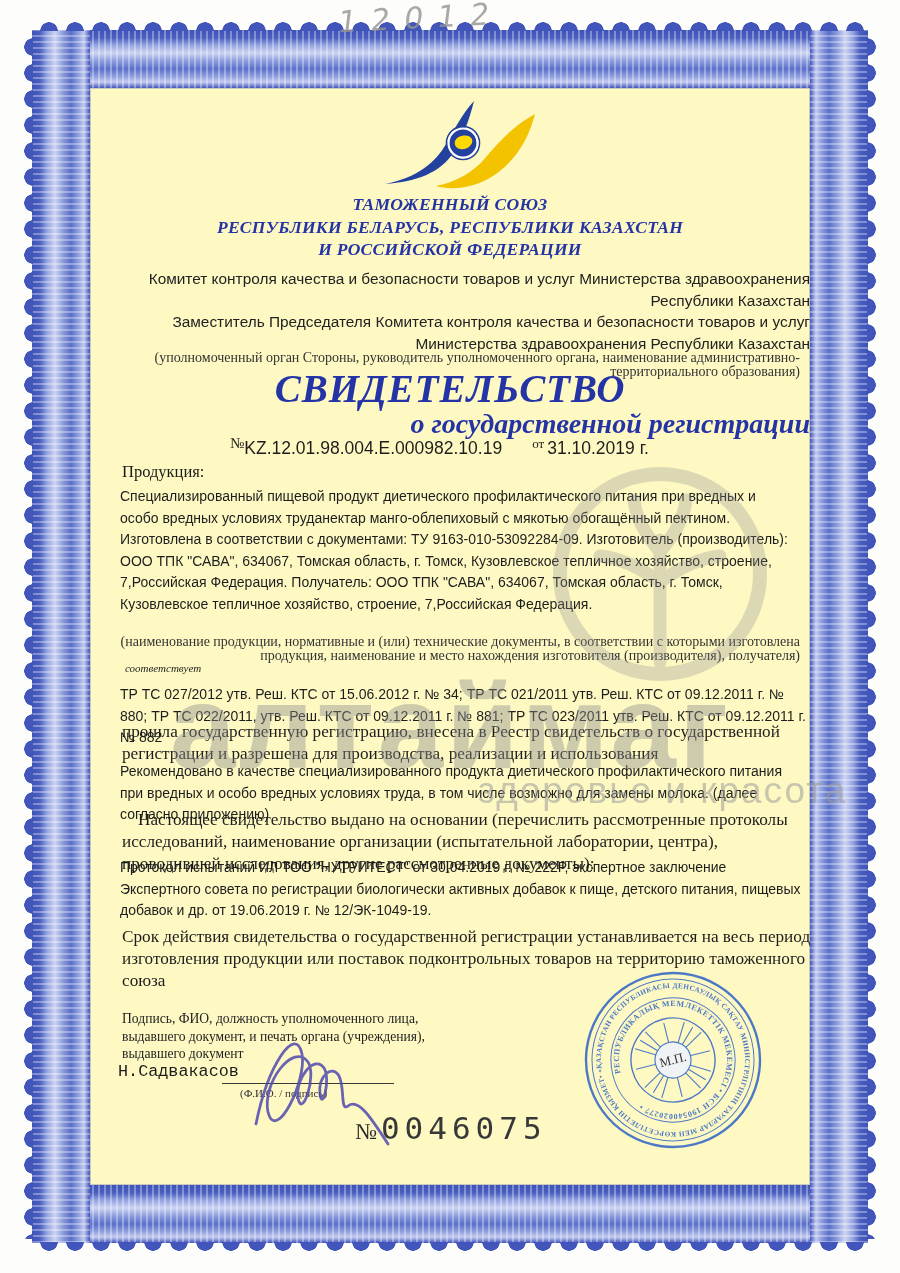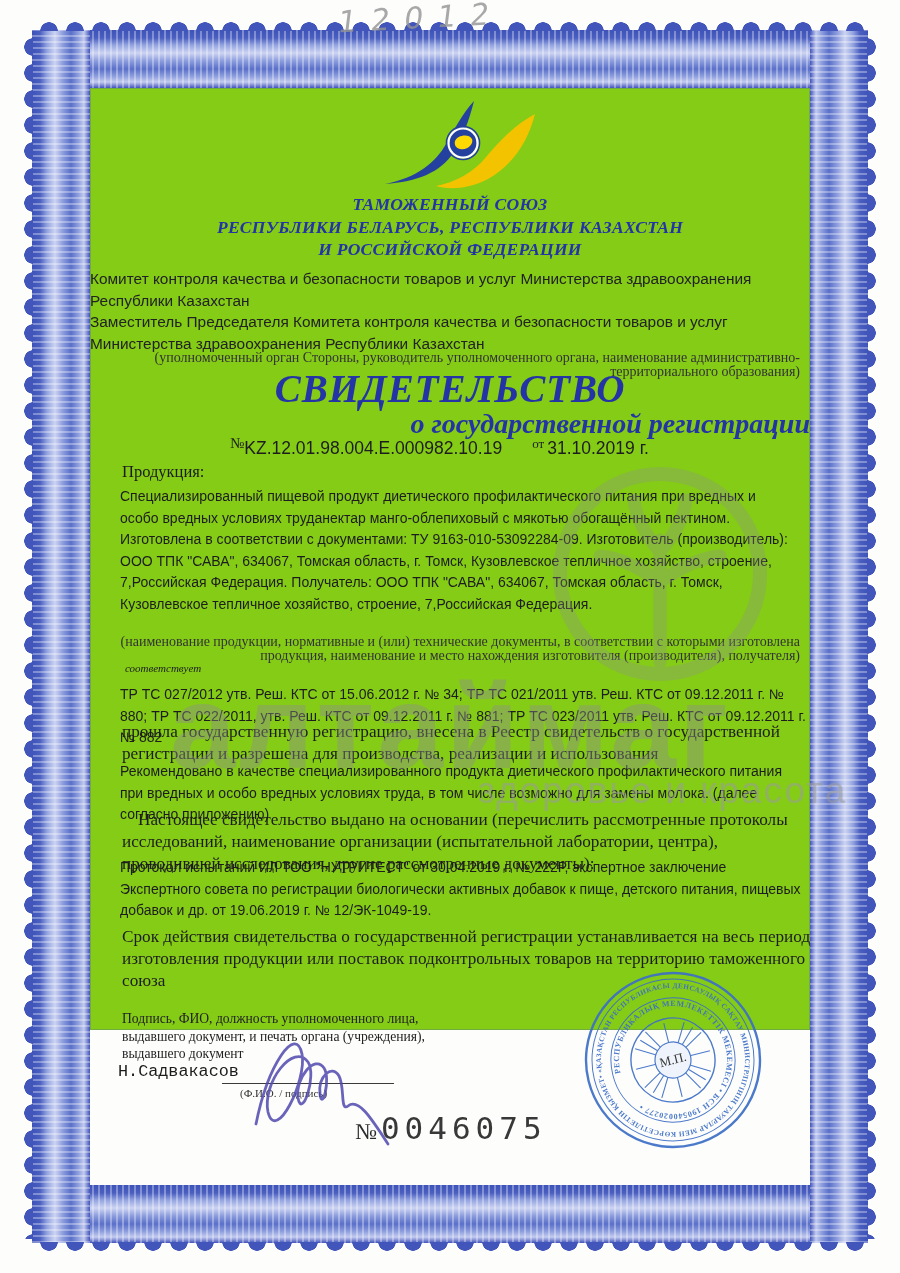--- a/index.html
+++ b/index.html
@@ -21,26 +21,26 @@
       repeating-linear-gradient(0deg, rgba(255,255,255,.33) 0 2px, rgba(255,255,255,0) 2px 6px),
       linear-gradient(270deg,#3e53b8 0,#4a5fc0 8px,#93a3e0 15px,#cdd4f2 23px,#8b9cdd 31px,#5a6fc9 39px,#8b9cdd 46px,#c3cbef 52px,#4153ba 58px);}
   .scallop-h{position:absolute;z-index:1;height:10px;background-repeat:repeat-x;background-size:26px 10px;}
   .scallop-v{position:absolute;z-index:1;width:10px;background-repeat:repeat-y;background-size:10px 26px;}
   .sc-top{background-image:radial-gradient(circle 9px at 13px 10px,#4255bb 0 8.5px,rgba(66,85,187,0) 9px);}
   .sc-bottom{background-image:radial-gradient(circle 9px at 13px 0px,#4255bb 0 8.5px,rgba(66,85,187,0) 9px);}
   .sc-left{background-image:radial-gradient(circle 9px at 10px 13px,#4255bb 0 8.5px,rgba(66,85,187,0) 9px);}
   .sc-right{background-image:radial-gradient(circle 9px at 0px 13px,#4255bb 0 8.5px,rgba(66,85,187,0) 9px);}
 
   
-  .content{position:absolute;left:90px;top:88px;width:720px;height:942px;background:#84cc16;
+  .content{position:absolute;left:90px;top:88px;width:720px;height:1097px;background:#fef9c3;
            box-shadow:inset 0 0 0 1px rgba(70,90,170,.28);z-index:2;}
 
   .union-title{width:100%;text-align:center;color:#2433a6;font-weight:bold;font-style:italic;
                font-size:17.5px;line-height:22.5px;letter-spacing:.3px;}
-  .committee{width:100%;text-align:left;font-size:15.4px;line-height:21.5px;color:#222;}
+  .committee{width:100%;text-align:right;font-size:15.4px;line-height:21.5px;color:#222;}
   .tiny-caption{width:100%;text-align:right;font-size:14px;line-height:13.5px;color:#333;}
   .big-title{width:100%;text-align:center;color:#2433a6;font-weight:bold;font-style:italic;
              font-size:39px;letter-spacing:1px;}
   .sub-title{width:100%;text-align:right;color:#2433a6;font-weight:bold;font-style:italic;font-size:28px;}
   .body-sans{font-size:14px;line-height:21.6px;color:#1d1d1d;}
   .body-serif{font-size:17.2px;line-height:22px;color:#1d1d1d;}
   .numline{font-size:17.5px;color:#1d1d1d;white-space:nowrap;}
   .numline .nosign{font-family:"Liberation Serif",serif;font-size:15px;vertical-align:6px;}
   .numline .fromword{font-family:"Liberation Serif",serif;font-size:13px;vertical-align:6px;margin-left:30px;margin-right:3px;}
   .sig-caption{font-size:13.6px;line-height:17.6px;color:#222;}

